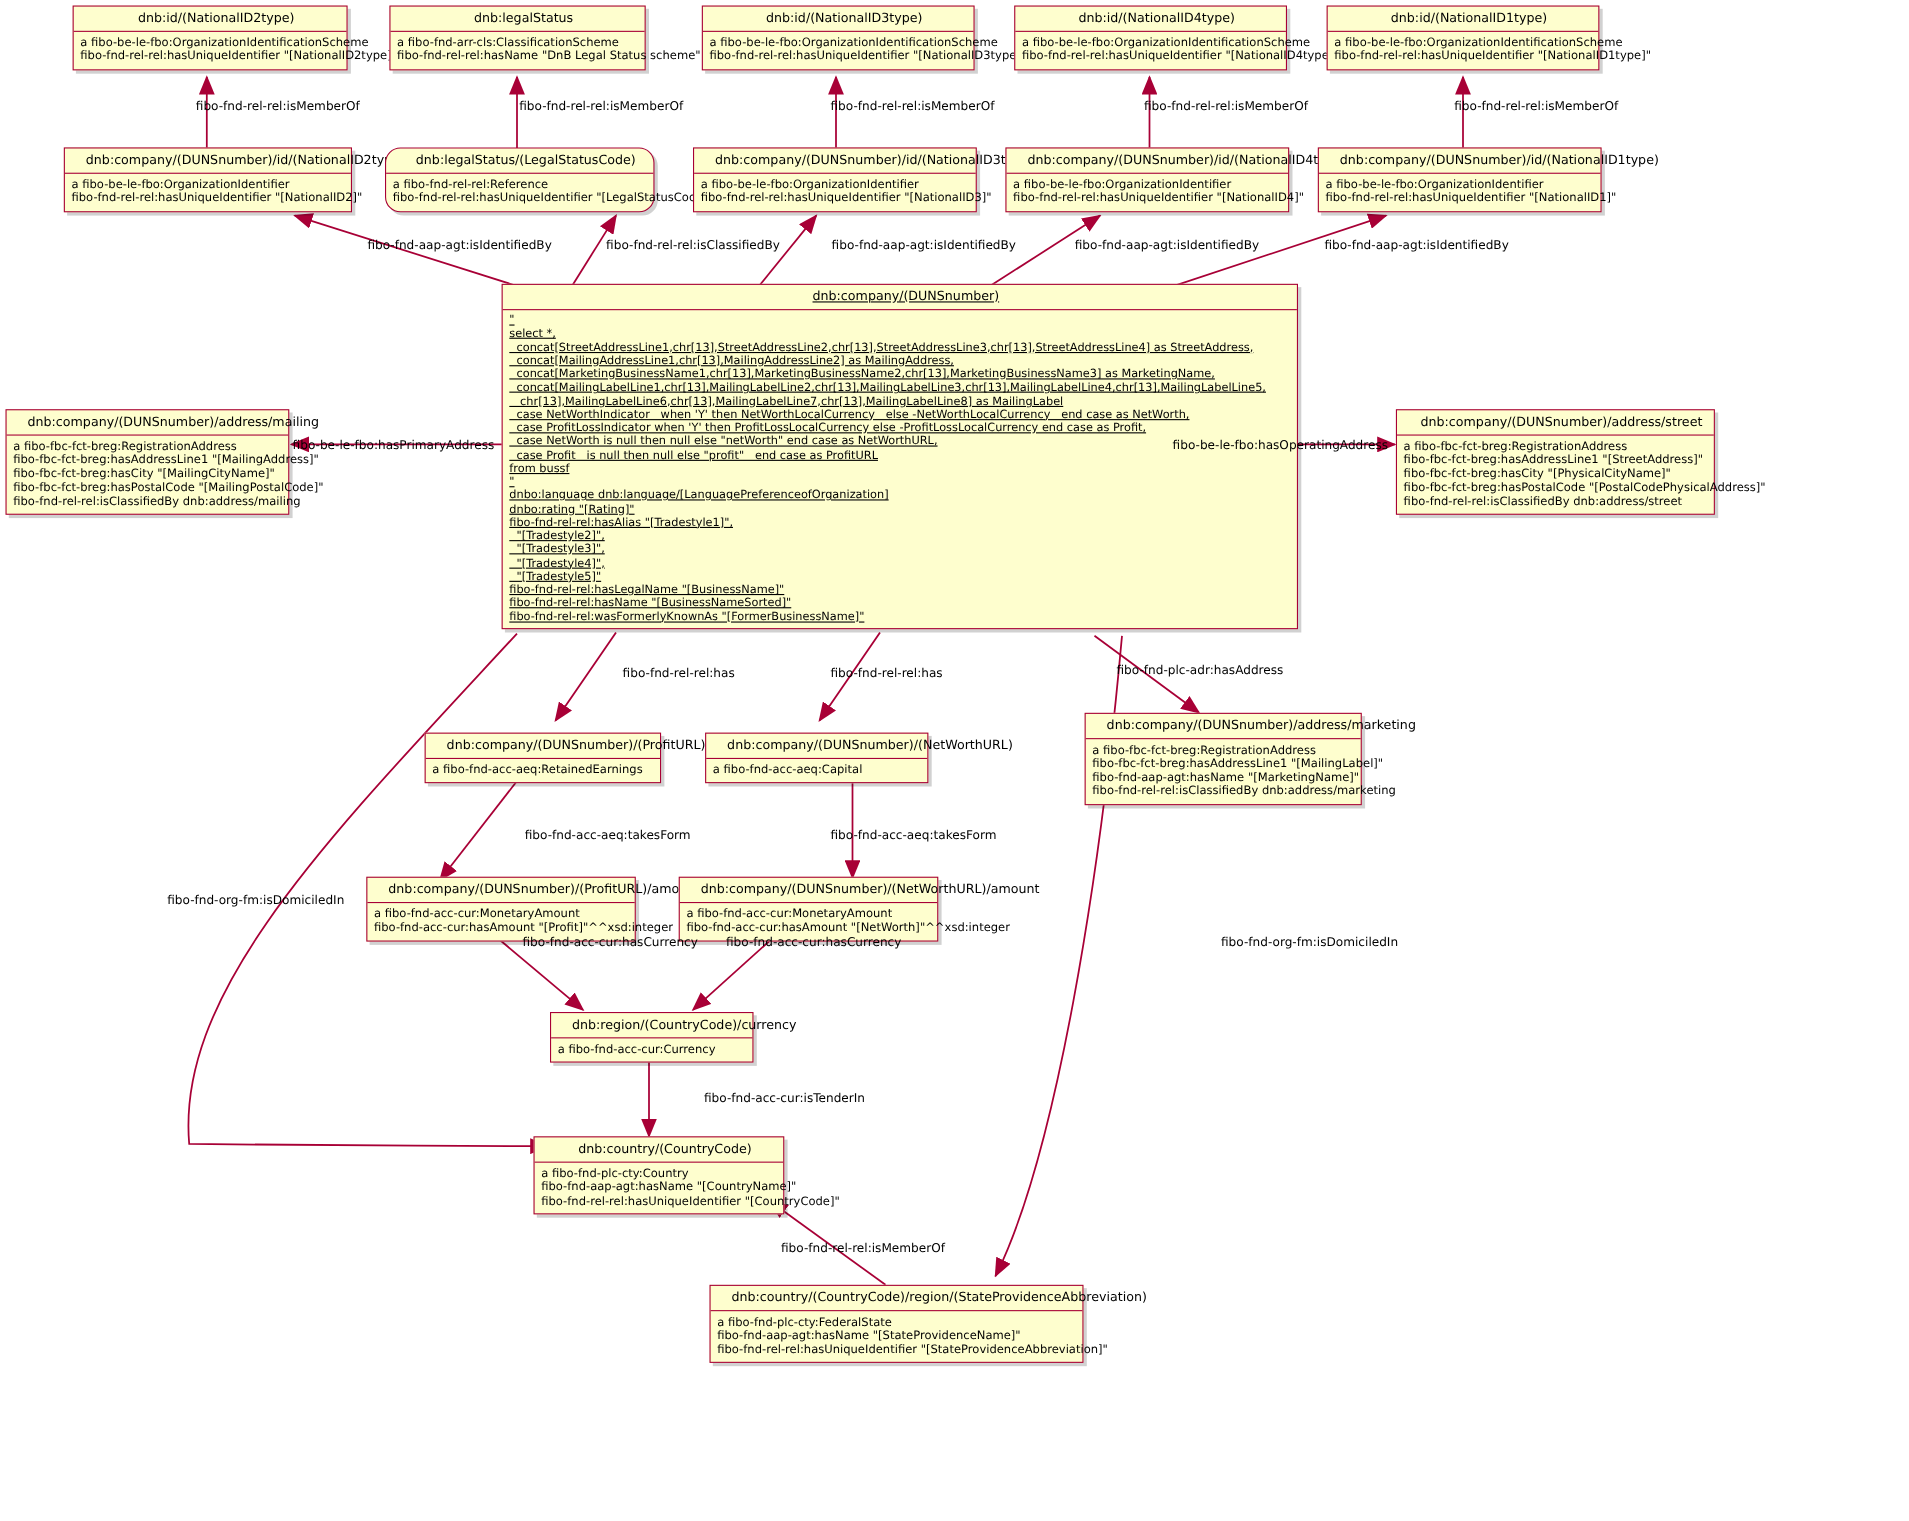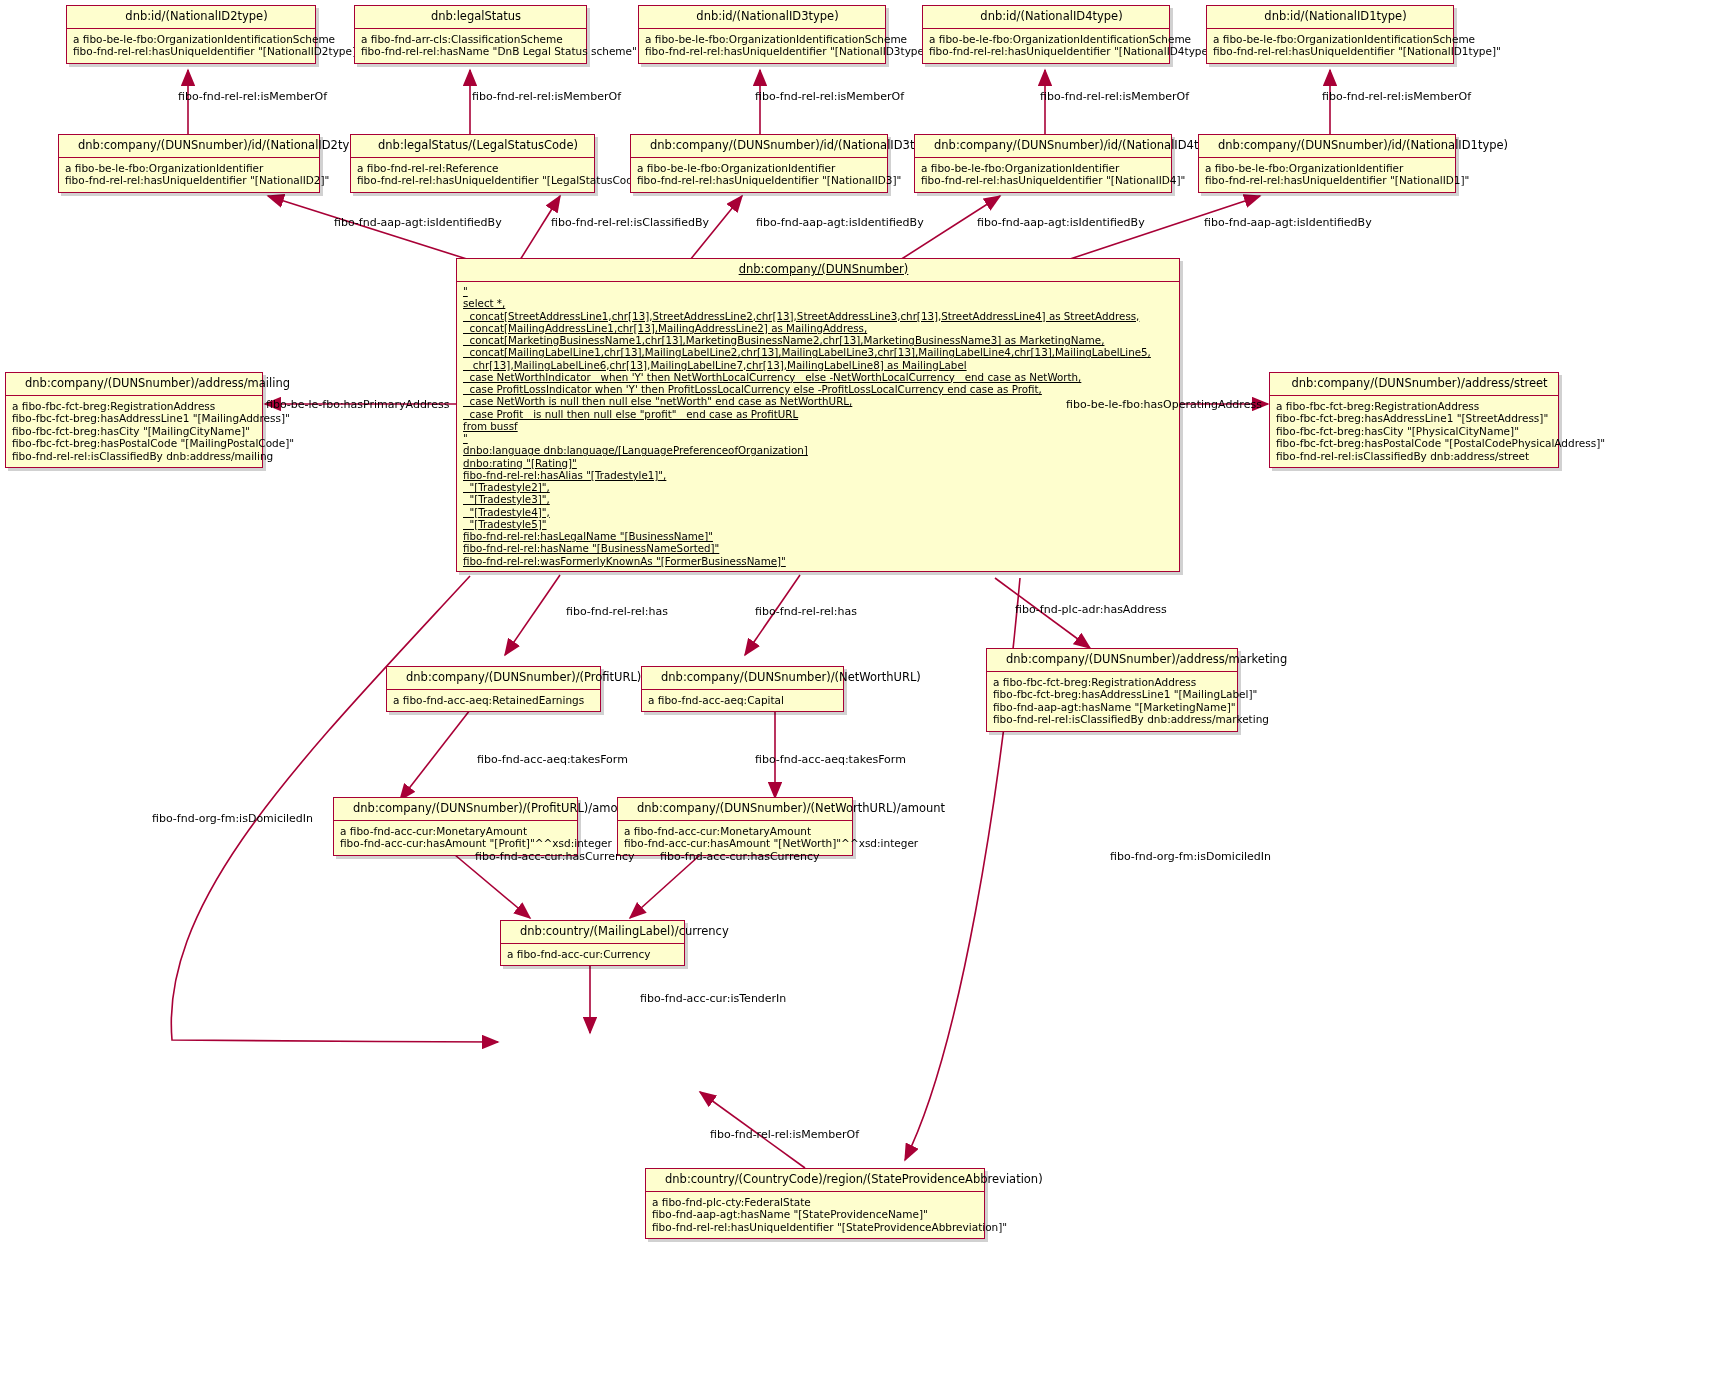--- a/index.html
+++ b/index.html
@@ -95,21 +95,21 @@
     <div class="body">a fibo-be-le-fbo:OrganizationIdentificationScheme
 fibo-fnd-rel-rel:hasUniqueIdentifier "[NationalID1type]"</div>
   </div>
 
   <div class="node" style="left:58px;top:134px;width:262px;">
     <div class="title">dnb:company/(DUNSnumber)/id/(NationalID2type)</div>
     <div class="body">a fibo-be-le-fbo:OrganizationIdentifier
 fibo-fnd-rel-rel:hasUniqueIdentifier "[NationalID2]"</div>
   </div>
 
-  <div class="node" style="left:350px;top:134px;width:245px;">
+  <div class="node" style="left:350px;top:134px;width:245px;border-radius:14px;">
     <div class="title">dnb:legalStatus/(LegalStatusCode)</div>
     <div class="body">a fibo-fnd-rel-rel:Reference
 fibo-fnd-rel-rel:hasUniqueIdentifier "[LegalStatusCode]"</div>
   </div>
 
   <div class="node" style="left:630px;top:134px;width:258px;">
     <div class="title">dnb:company/(DUNSnumber)/id/(NationalID3type)</div>
     <div class="body">a fibo-be-le-fbo:OrganizationIdentifier
 fibo-fnd-rel-rel:hasUniqueIdentifier "[NationalID3]"</div>
   </div>
@@ -195,24 +195,30 @@
 fibo-fnd-acc-cur:hasAmount "[Profit]"^^xsd:integer</div>
   </div>
 
   <div class="node" style="left:617px;top:797px;width:236px;">
     <div class="title">dnb:company/(DUNSnumber)/(NetWorthURL)/amount</div>
     <div class="body">a fibo-fnd-acc-cur:MonetaryAmount
 fibo-fnd-acc-cur:hasAmount "[NetWorth]"^^xsd:integer</div>
   </div>
 
   <div class="node" style="left:500px;top:920px;width:185px;">
-    <div class="title">dnb:country/(MailingLabel)/currency</div>
+    <div class="title">dnb:region/(CountryCode)/currency</div>
     <div class="body">a fibo-fnd-acc-cur:Currency</div>
   </div>
 
+  <div class="node" style="left:485px;top:1033px;width:228px;">
+    <div class="title">dnb:country/(CountryCode)</div>
+    <div class="body">a fibo-fnd-plc-cty:Country
+fibo-fnd-aap-agt:hasName "[CountryName]"
+fibo-fnd-rel-rel:hasUniqueIdentifier "[CountryCode]"</div>
+  </div>
 
   <div class="node" style="left:645px;top:1168px;width:340px;">
     <div class="title">dnb:country/(CountryCode)/region/(StateProvidenceAbbreviation)</div>
     <div class="body">a fibo-fnd-plc-cty:FederalState
 fibo-fnd-aap-agt:hasName "[StateProvidenceName]"
 fibo-fnd-rel-rel:hasUniqueIdentifier "[StateProvidenceAbbreviation]"</div>
   </div>
 
   <div class="elabel" style="left:178px;top:90px;">fibo-fnd-rel-rel:isMemberOf</div>
   <div class="elabel" style="left:472px;top:90px;">fibo-fnd-rel-rel:isMemberOf</div>

